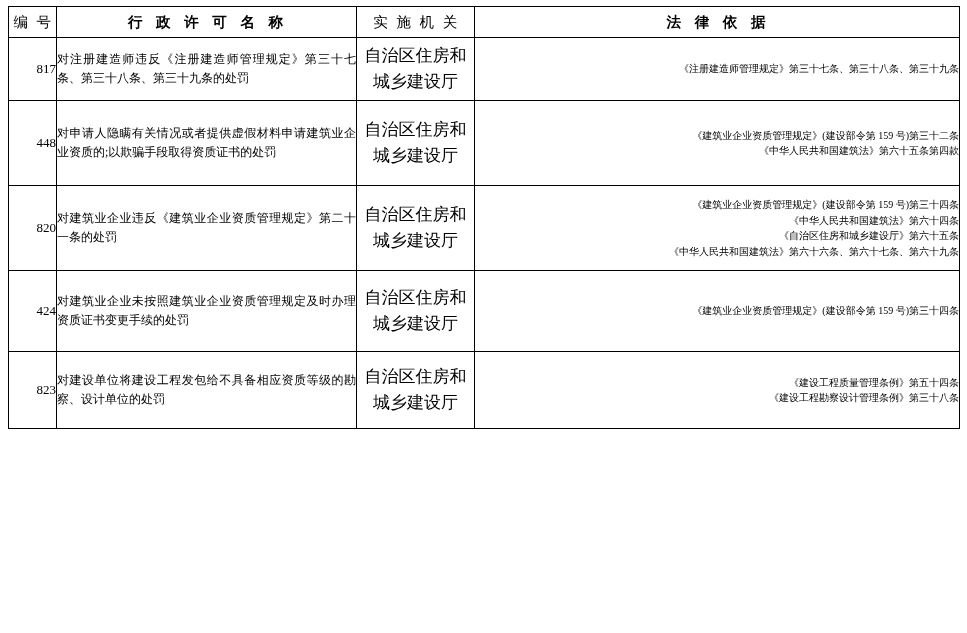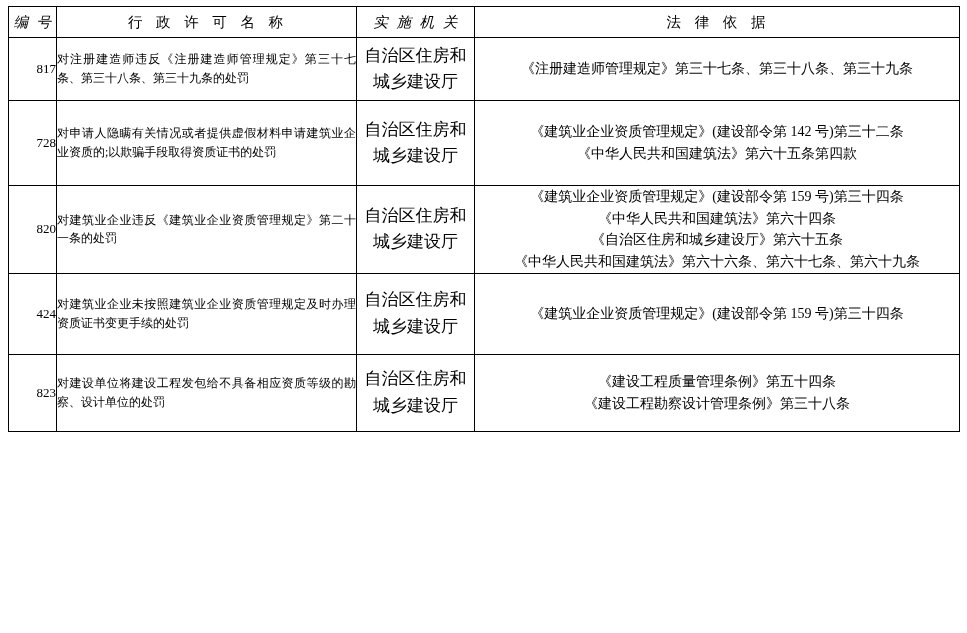--- a/index.html
+++ b/index.html
@@ -40,26 +40,26 @@
   thead th {
     height: 30px;
     font-size: 14.5px;
     text-align: center;
     letter-spacing: 0.5px;
   }
   .hdr-spaced {
     display: inline-block;
     letter-spacing: 5px;
     padding-left: 3px;
+    font-weight: bold;
   }
   .hdr-spaced2 {
     display: inline-block;
     letter-spacing: 2.5px;
     padding-left: 2px;
-    font-style: italic;
   }
   td.id-cell {
     text-align: right;
     font-size: 13px;
     vertical-align: middle;
   }
   td.name-cell {
     font-size: 12px;
     line-height: 1.55;
     padding: 4px 7px 4px 8px;
@@ -67,25 +67,25 @@
     text-justify: inter-ideograph;
   }
   td.agency-cell {
     font-size: 17px;
     line-height: 1.55;
     padding: 4px 6px 4px 7px;
     vertical-align: middle;
     text-align: center;
   }
   td.basis-cell {
-    font-size: 14px;
+    font-size: 10px;
     line-height: 1.55;
     padding: 4px 8px 4px 7px;
     vertical-align: middle;
-    text-align: center;
+    text-align: right;
   }
   td.basis-cell .line { white-space: nowrap; }
   .row-817 td { height: 62px; }
   .row-818 td { height: 84px; }
   .row-819 td { height: 80px; }
   .row-820 td { height: 84px; }
   .row-821 td { height: 80px; }
   .row-822 td { height: 80px; }
   .row-823 td { height: 76px; }
 </style>
@@ -113,25 +113,25 @@
       <tr class="row-817">
         <td class="id-cell">817</td>
         <td class="name-cell">对注册建造师违反《注册建造师管理规定》第三十七条、第三十八条、第三十九条的处罚</td>
         <td class="agency-cell">自治区住房和城乡建设厅</td>
         <td class="basis-cell">
           <div class="line">《注册建造师管理规定》第三十七条、第三十八条、第三十九条</div>
         </td>
       </tr>
 
       <tr class="row-818">
-        <td class="id-cell">728</td>
+        <td class="id-cell">448</td>
         <td class="name-cell">对申请人隐瞒有关情况或者提供虚假材料申请建筑业企业资质的;以欺骗手段取得资质证书的处罚</td>
         <td class="agency-cell">自治区住房和城乡建设厅</td>
         <td class="basis-cell">
-          <div class="line">《建筑业企业资质管理规定》(建设部令第 142 号)第三十二条</div>
+          <div class="line">《建筑业企业资质管理规定》(建设部令第 159 号)第三十二条</div>
           <div class="line">《中华人民共和国建筑法》第六十五条第四款</div>
         </td>
       </tr>
 
 
       <tr class="row-820">
         <td class="id-cell">820</td>
         <td class="name-cell">对建筑业企业违反《建筑业企业资质管理规定》第二十一条的处罚</td>
         <td class="agency-cell">自治区住房和城乡建设厅</td>
         <td class="basis-cell">

